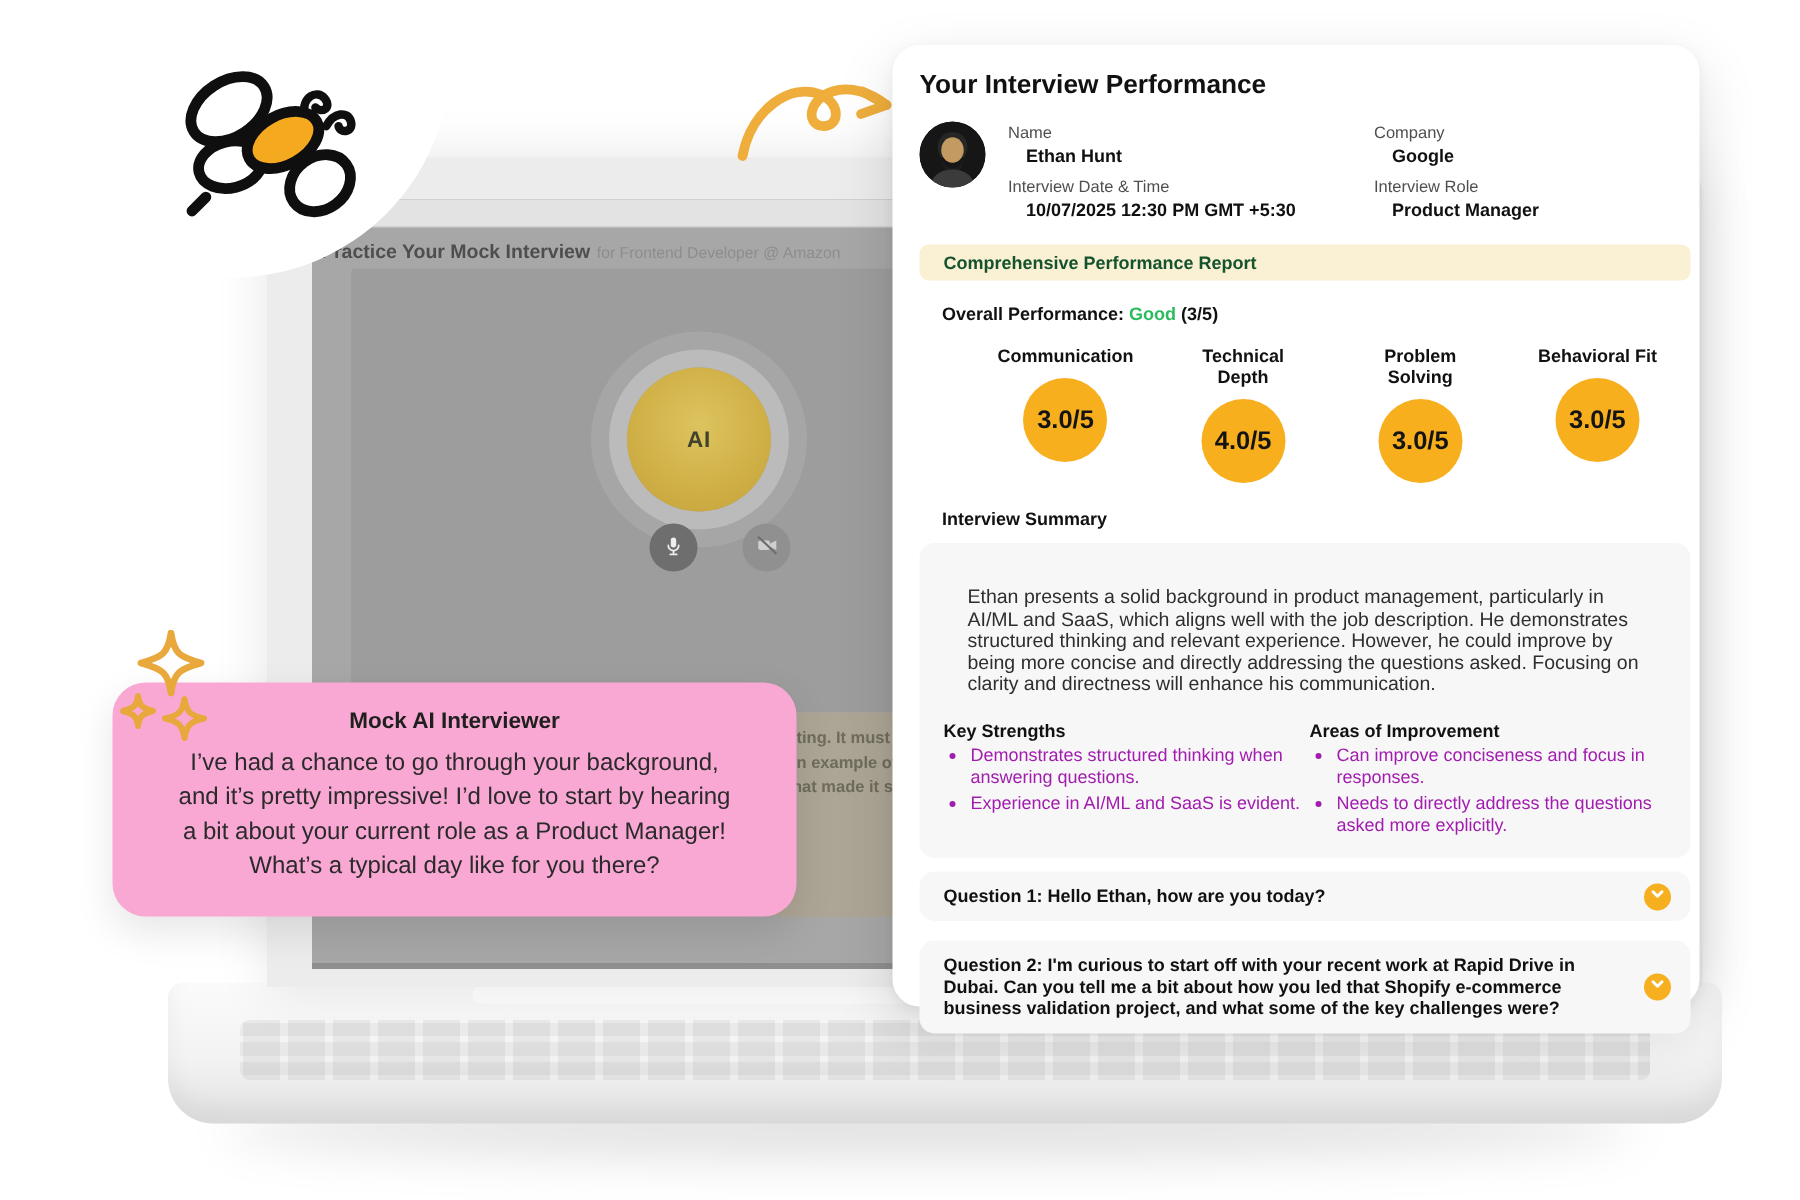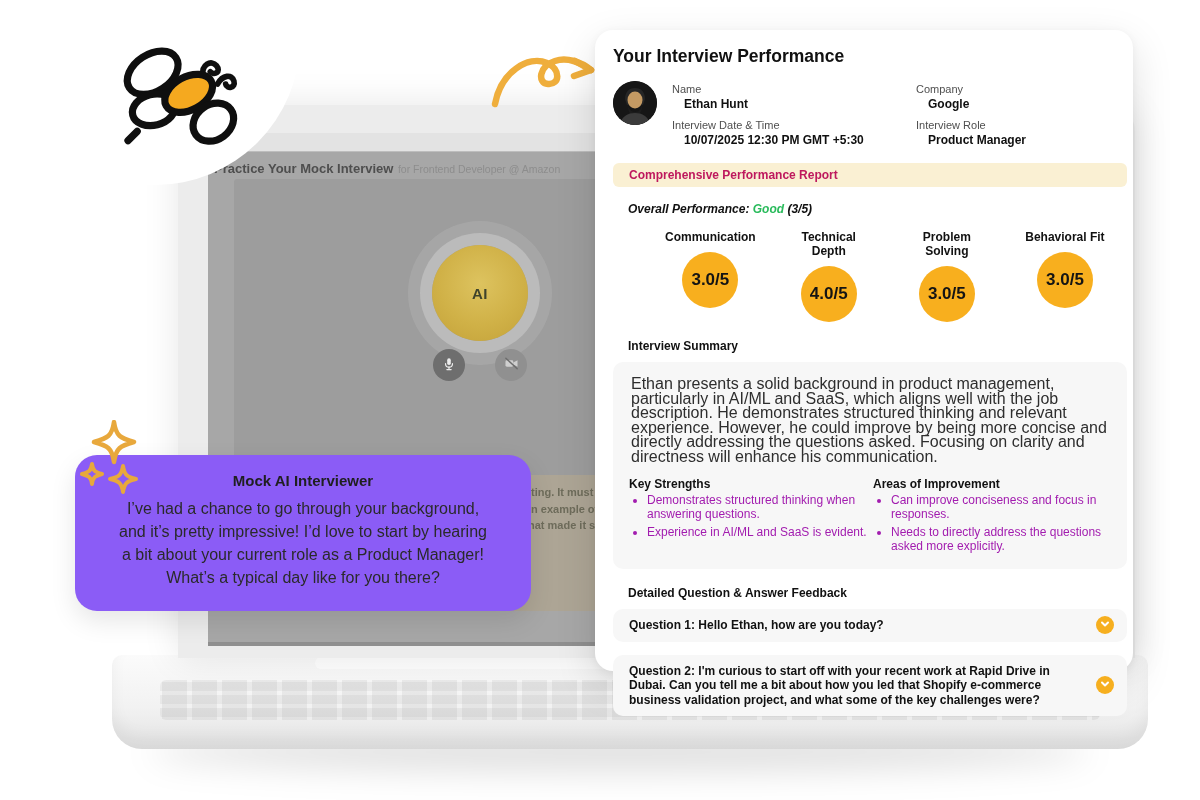--- a/index.html
+++ b/index.html
@@ -25,21 +25,21 @@
   }
   .browser-strip{position:absolute;left:0;top:0;right:0;height:18px;background:#E3E3E3;border-bottom:1px solid #BDBDBD;}
   .screen-heading{position:absolute;left:6px;top:26px;white-space:nowrap;}
   .screen-heading .h-bold{font-size:13px;font-weight:bold;color:#4E4E4E;}
   .screen-heading .h-light{font-size:10.5px;color:#8D8D8D;}
   .video-panel{
     position:absolute;left:26px;top:46px;right:14px;height:296px;
     background:#9D9D9D;border-radius:3px;
   }
   .ai-circle{
-    position:absolute;left:224px;top:112px;width:96px;height:96px;border-radius:50%;
+    position:absolute;left:210px;top:112px;width:96px;height:96px;border-radius:50%;
     background:radial-gradient(circle at 50% 40%, #DDC35F 0%, #D0B147 55%, #C3A139 100%);
     box-shadow:0 0 0 12px rgba(235,235,235,.30), 0 0 0 24px rgba(235,235,235,.12);
     display:flex;align-items:center;justify-content:center;
   }
   .ai-circle span{font-size:15px;font-weight:bold;color:#3F432B;letter-spacing:.5px;}
   .ctrl-btn{
     position:absolute;width:32px;height:32px;border-radius:50%;
     display:flex;align-items:center;justify-content:center;border:none;padding:0;cursor:pointer;
   }
   .mic-btn{left:225px;top:216px;background:#6E6E6E;}
@@ -75,21 +75,21 @@
   
   .logo-circle{left:10px;top:-105px;width:290px;height:290px;border-radius:50%;background:#ffffff;z-index:2;}
   .bee{left:115px;top:45px;width:135px;height:108px;z-index:3;}
 
   
   .arrow-doodle{left:487px;top:40px;width:115px;height:70px;z-index:2;}
 
   
   .speech-bubble{
     left:75px;top:455px;width:456px;height:156px;
-    background:#8b5cf6;border-radius:22px;
+    background:#f9a8d4;border-radius:22px;
     box-shadow:0 10px 26px rgba(0,0,0,.10);
     z-index:5;text-align:center;
   }
   .bubble-title{margin-top:17px;font-size:15px;font-weight:bold;color:#1F1F1F;}
   .bubble-body{
     margin:8px auto 0;width:432px;
     font-size:16px;line-height:23px;color:#2A2A2A;white-space:pre-line;text-align:center;
   }
   .sparkles{left:80px;top:420px;width:70px;height:76px;z-index:6;}
 
@@ -105,38 +105,38 @@
   .profile-row{display:flex;align-items:flex-start;}
   .avatar{width:44px;height:44px;border-radius:50%;overflow:hidden;flex:0 0 44px;background:#141414;}
   .profile-cols{display:flex;flex:1;margin-left:15px;}
   .p-col{width:244px;}
   .p-col.second{width:auto;}
   .p-label{font-size:11px;color:#4F4F4F;margin-top:2px;}
   .p-value{font-size:12px;font-weight:bold;color:#101010;margin:2px 0 8px 0;padding-left:12px;}
   .banner{
     margin-top:8px;height:24px;background:#FAF0D3;border-radius:6px;
     display:flex;align-items:center;padding-left:16px;
-    font-size:12px;font-weight:bold;color:#be185d;
-  }
-  .overall-line{margin:15px 0 12px 15px;font-size:12px;font-weight:bold;color:#111;font-style:italic;}
+    font-size:12px;font-weight:bold;color:#14532d;
+  }
+  .overall-line{margin:15px 0 12px 15px;font-size:12px;font-weight:bold;color:#111;}
   .overall-line .good{color:#2ABB5C;}
   .scores-row{display:flex;margin:14px 0 0 52px;width:445px;gap:28px;}
   .score-col{flex:1;text-align:center;}
   .score-label{font-size:12px;font-weight:bold;color:#111;}
   .score-circle{
     width:56px;height:56px;border-radius:50%;background:#F8AF1E;
     margin:8px auto 0;display:flex;align-items:center;justify-content:center;
     font-size:17px;font-weight:bold;color:#141414;
   }
   .section-label{margin:17px 0 0 15px;font-size:12px;font-weight:bold;color:#111;}
   .summary-panel{
     margin-top:9px;background:#F7F7F7;border-radius:10px;
     padding:13px 14px 12px 16px;
   }
-  .summary-text{font-size:16px;line-height:14.6px;color:#2E2E2E;margin:2px;}
+  .summary-text{font-size:13px;line-height:14.6px;color:#2E2E2E;margin:16px;}
   .sp-cols{display:flex;margin-top:12px;}
   .sp-col{width:244px;}
   .sp-col.second{width:auto;flex:1;}
   .sp-head{font-size:12px;font-weight:bold;color:#111;margin:0 0 2px 0;}
   .sp-list{margin:2px 0 0 0;padding-left:18px;font-size:12px;line-height:14.6px;color:#a21caf;}
   .sp-list li{margin-bottom:3px;}
   .q-row{
     position:relative;margin-top:9px;background:#F7F7F7;border-radius:10px;
     padding:9px 52px 9px 16px;cursor:pointer;
   }
@@ -303,21 +303,20 @@
       <div class="sp-col second">
         <p class="sp-head">Areas of Improvement</p>
         <ul class="sp-list">
           <li>Can improve conciseness and focus in responses.</li>
           <li>Needs to directly address the questions asked more explicitly.</li>
         </ul>
       </div>
     </div>
   </div>
 
-  <div class="section-label">Detailed Question &amp; Answer Feedback</div>
 
   <div class="q-row">
     <p class="q-text">Question 1: Hello Ethan, how are you today?</p>
     <button class="q-toggle">
       <span>
         <svg width="12" height="12" viewBox="0 0 12 12" fill="none">
           <path d="M3 4.5l3 3 3-3" stroke="#FFFFFF" stroke-width="2" stroke-linecap="round" stroke-linejoin="round"></path>
         </svg>
       </span>
     </button>

